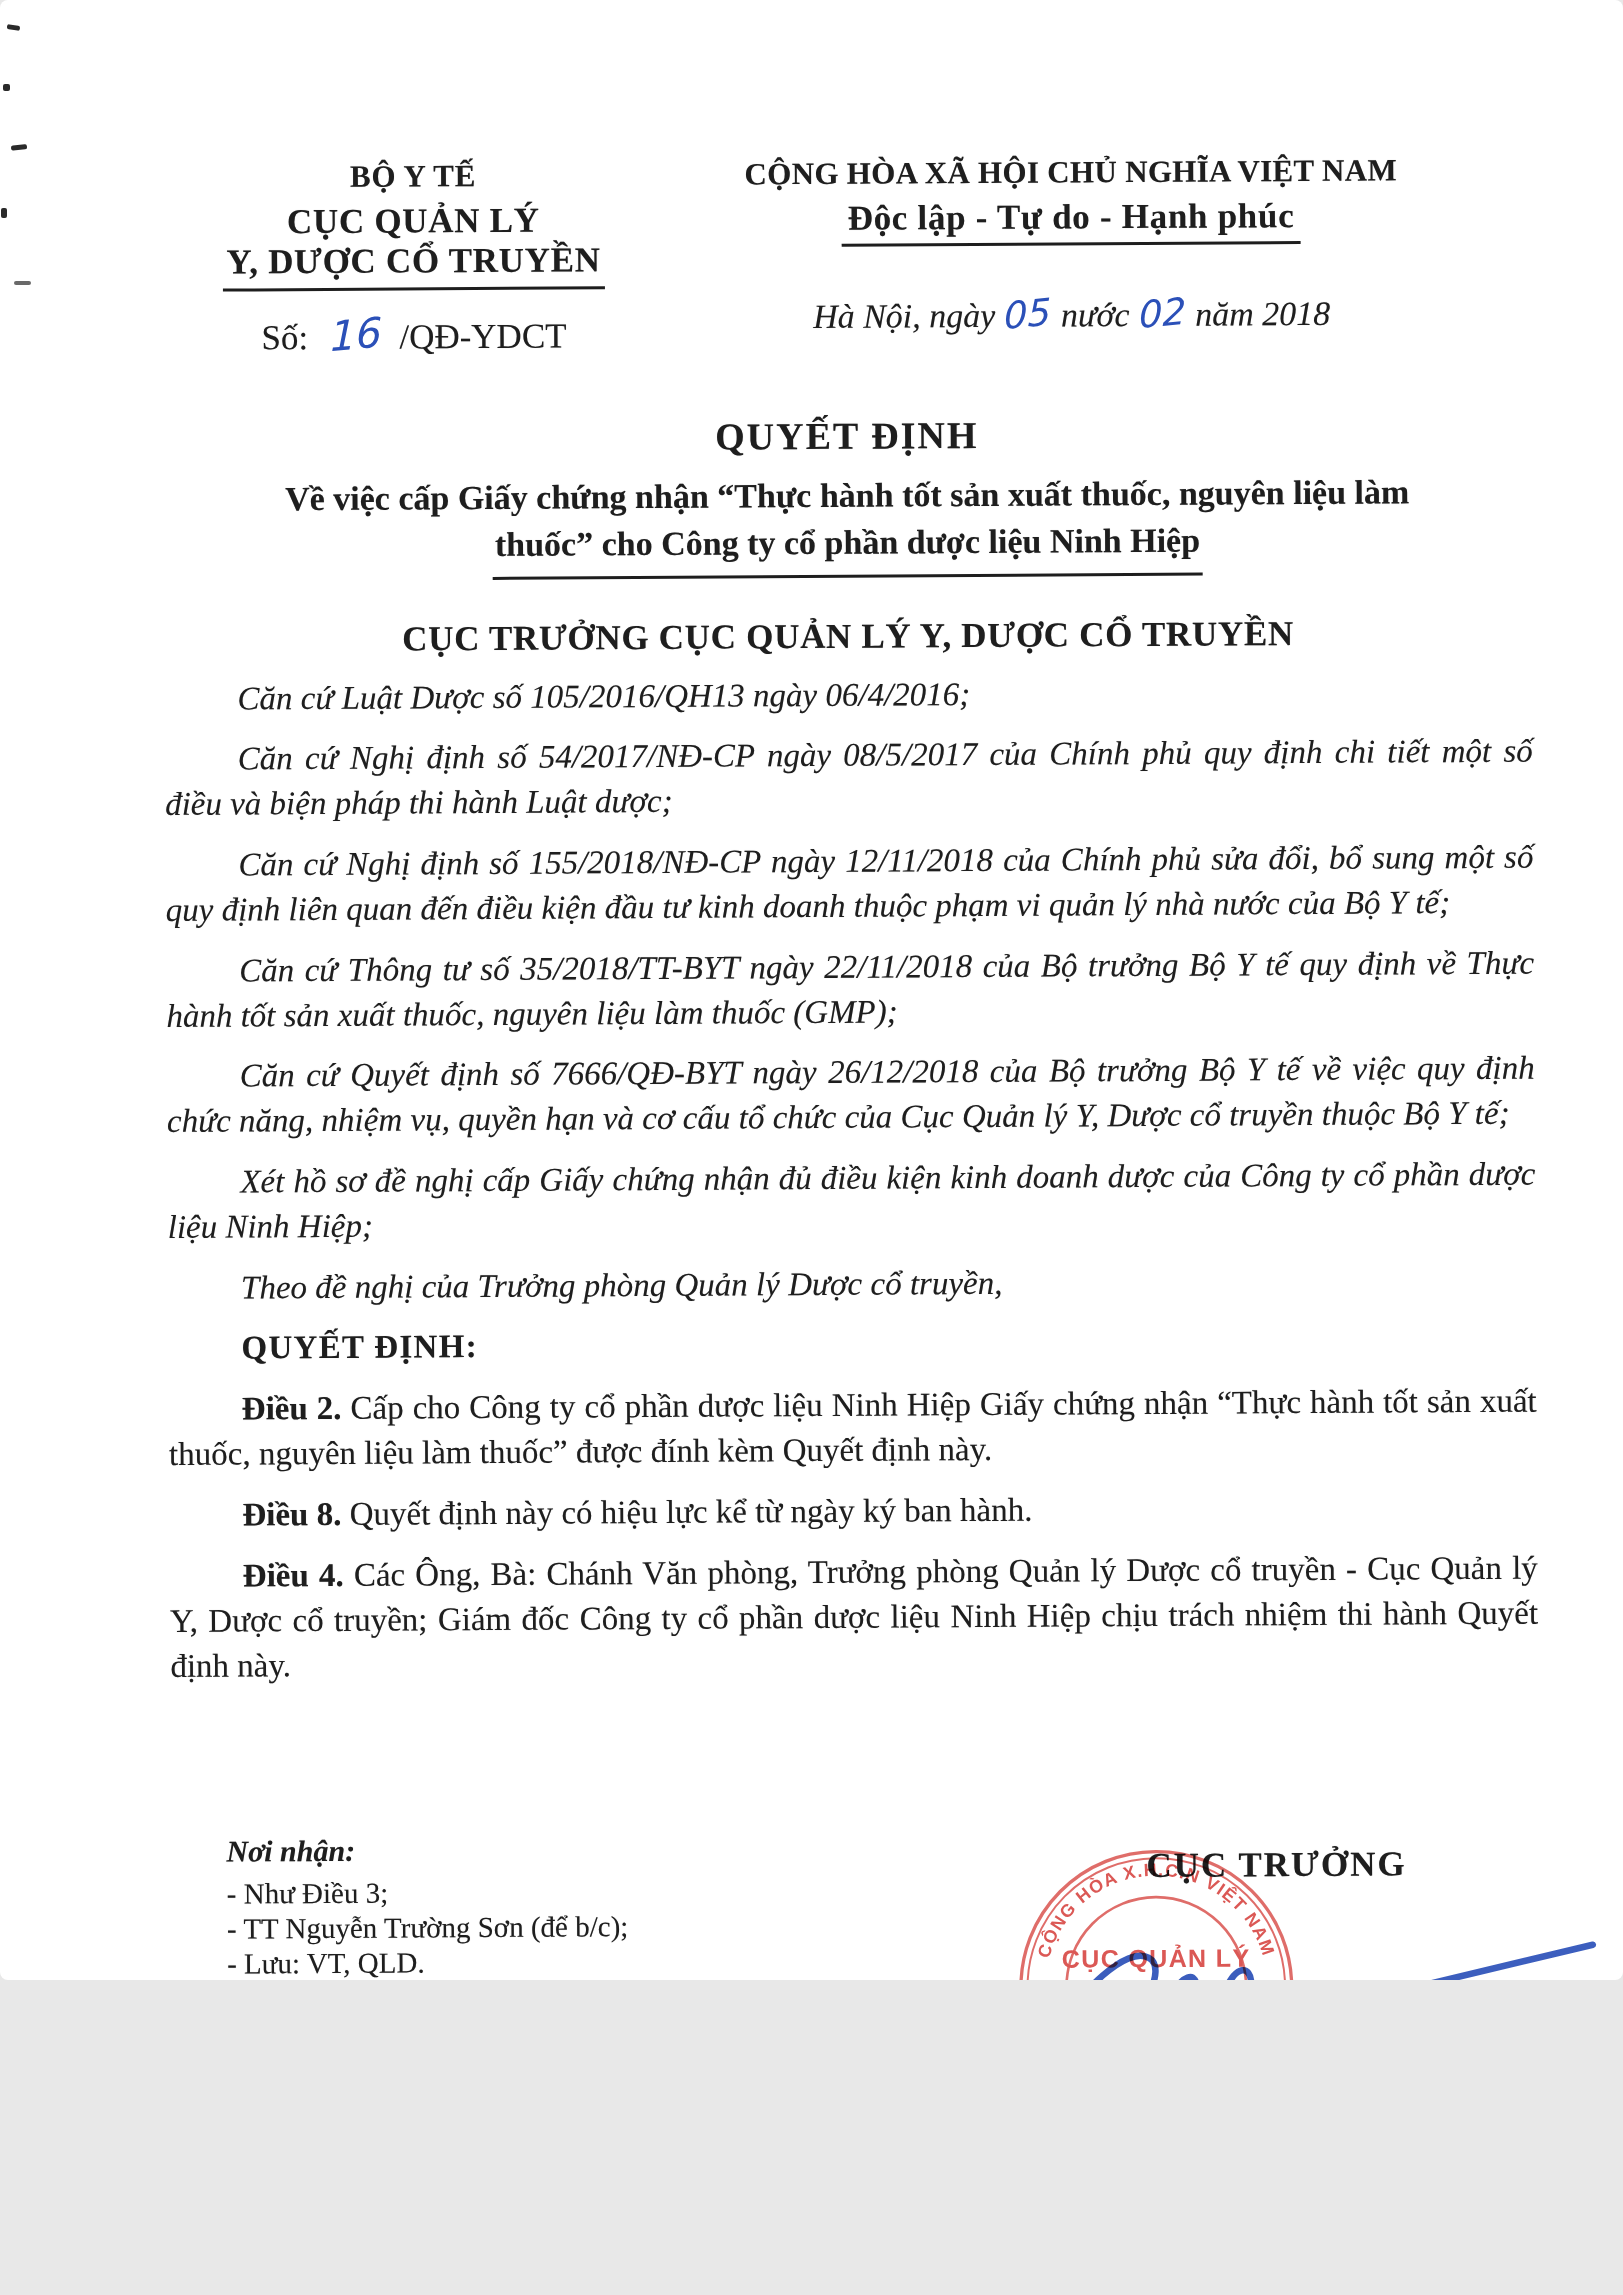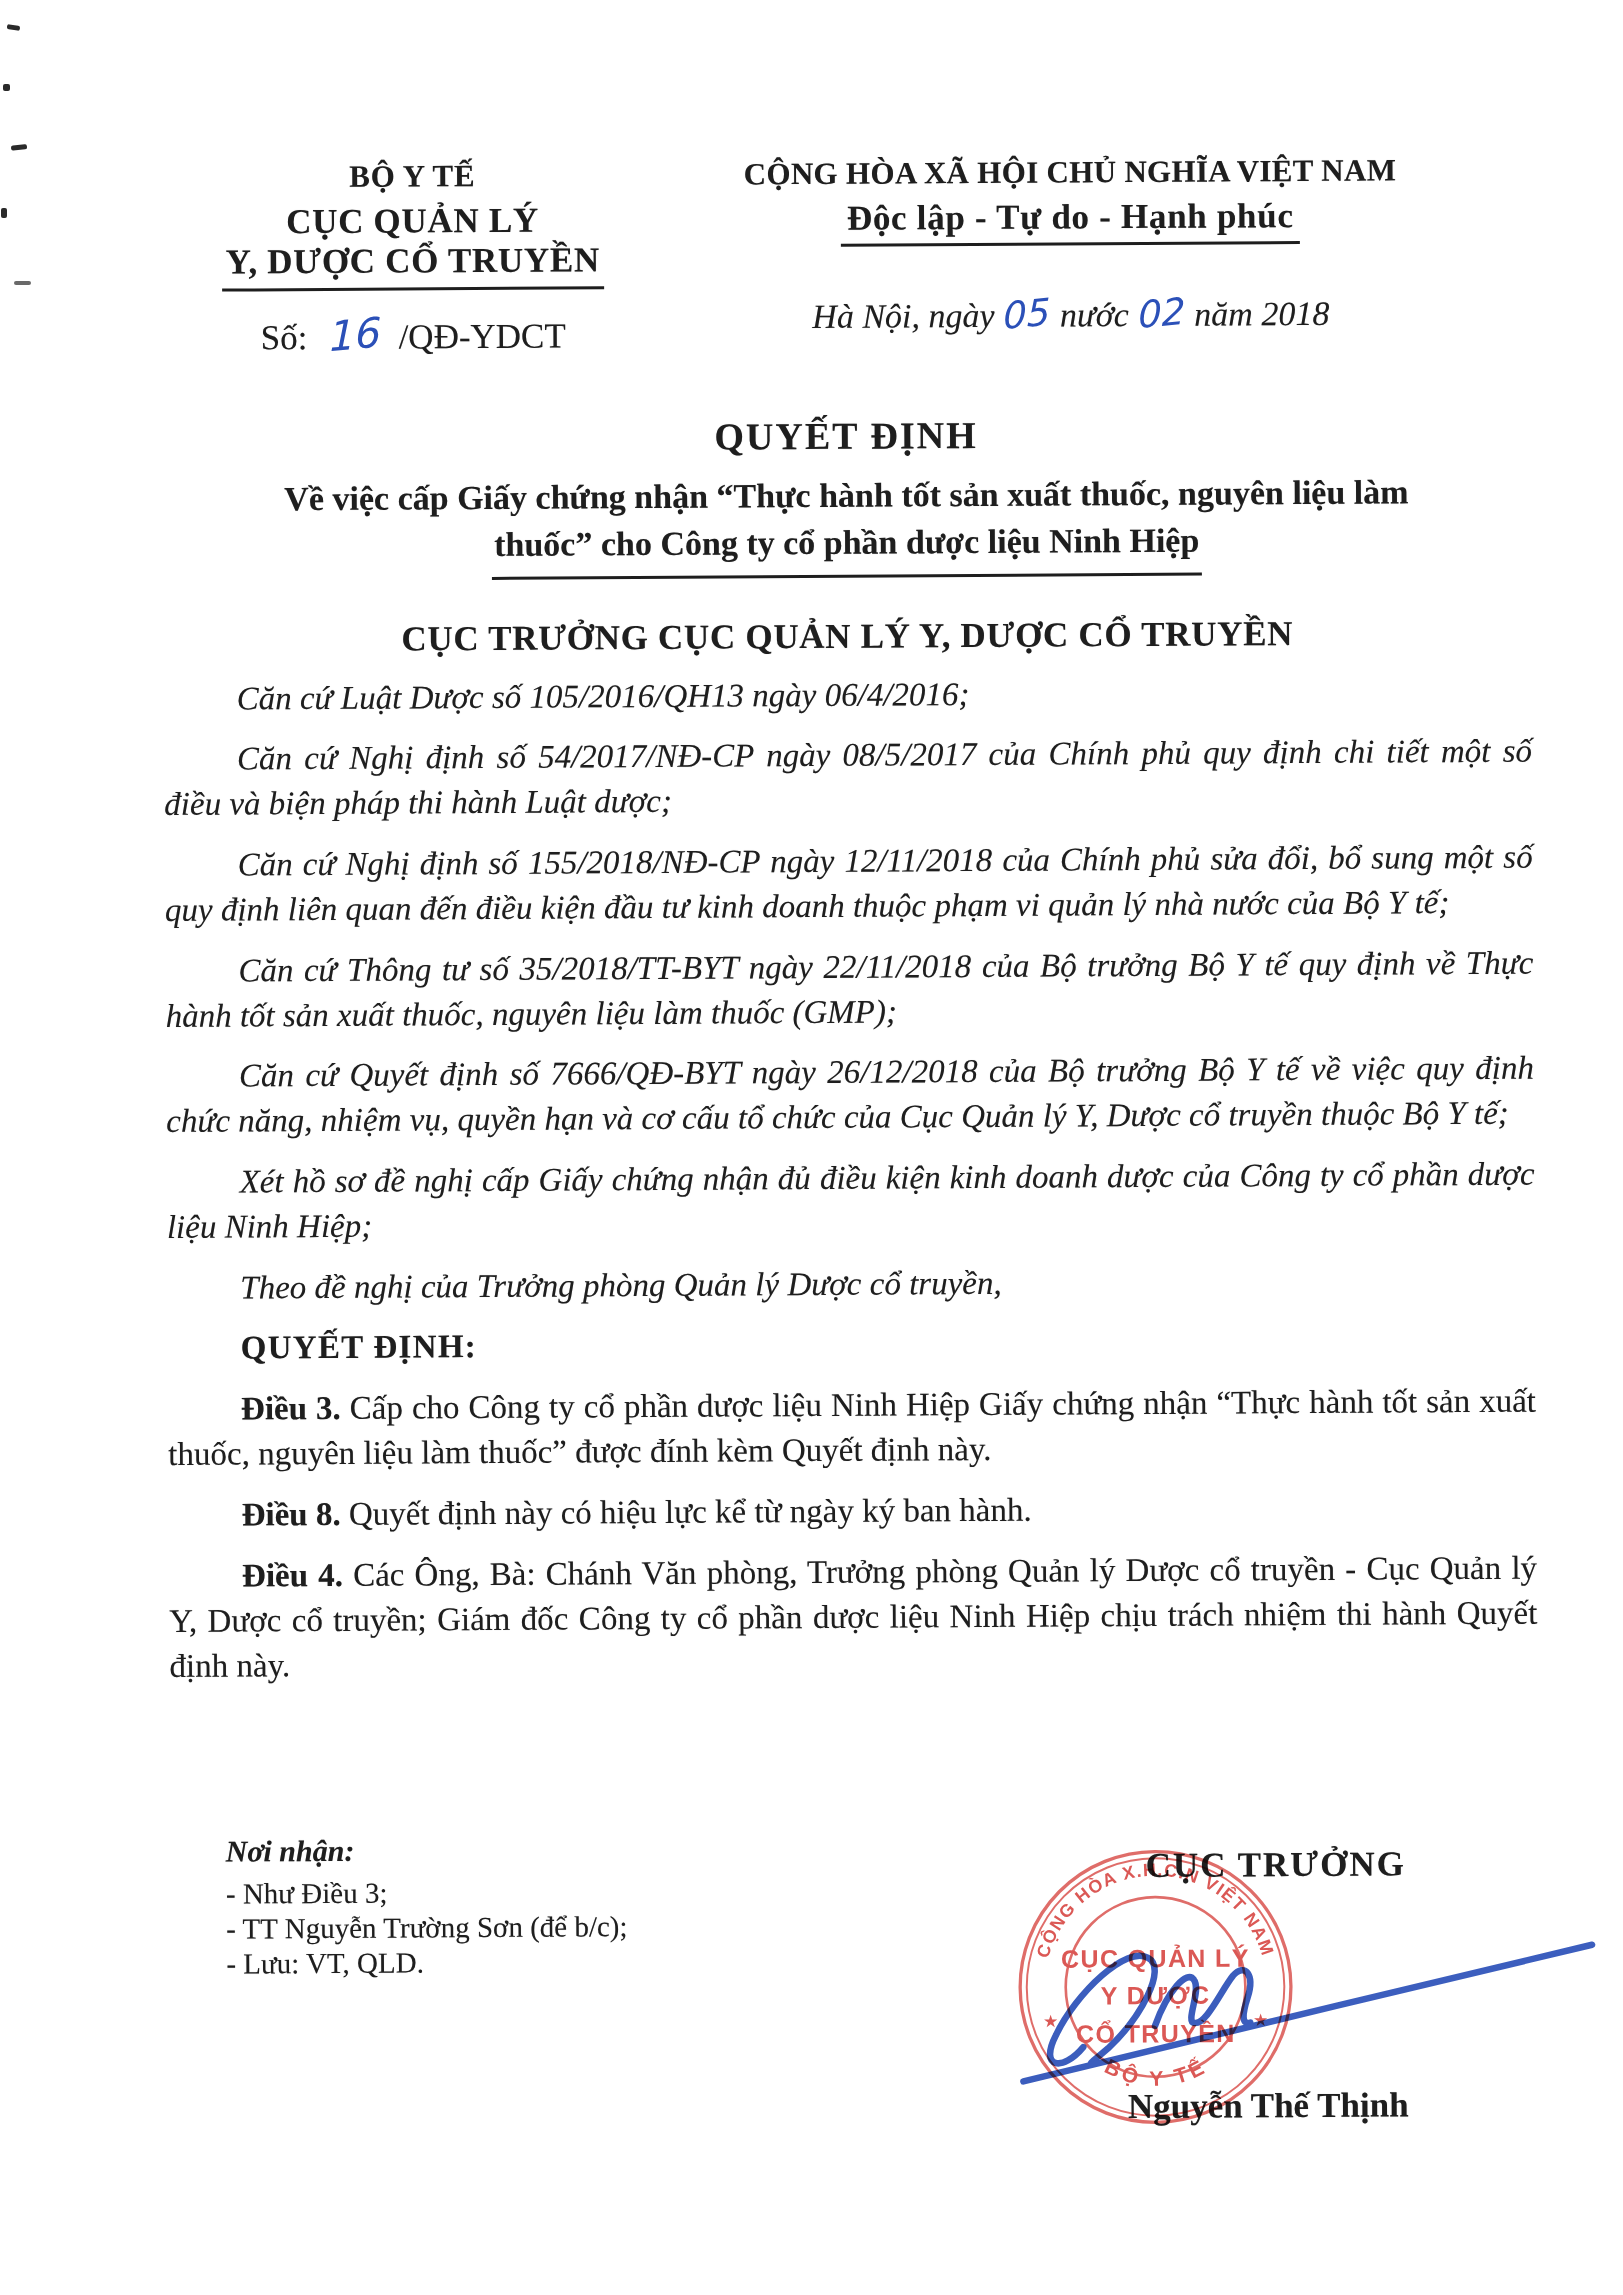--- a/index.html
+++ b/index.html
@@ -1,17 +1,17 @@
 <!DOCTYPE html>
 <html style="font-size:10.5px"><head>
 <meta charset="utf-8">
 <style>
   html,body{margin:0;padding:0;background:#e8e8e8;}
-  .page{position:relative;width:1623px;height:2295px;background:#ffffff;overflow:hidden;
-        font-family:"Liberation Serif","DejaVu Serif",serif;color:#1e1e1e;}
+  .page{position:relative;width:1623px;height:1980px;background:#ffffff;overflow:hidden;
+        font-family:"Liberation Serif","DejaVu Serif",serif;color:#1e1e1e;border-radius:8px;}
   .sheet{position:absolute;inset:0;transform:rotate(-0.35deg);transform-origin:50% 40%;}
   .txt{text-shadow:0 0 0.7px rgba(20,20,20,.38);}
   .content{position:absolute;left:165px;top:156px;width:1368px;}
   .hdr{display:flex;align-items:flex-start;}
   .org{width:484px;text-align:center;padding-left:19.6px;box-sizing:border-box;}
   .org .l1{font-size:31px;font-weight:bold;letter-spacing:0.7px;}
   .org .l2{font-size:35px;font-weight:bold;margin-top:6.5px;letter-spacing:0.7px;}
   .org .l3{display:inline-block;font-size:35px;font-weight:bold;letter-spacing:0.7px;
            border-bottom:3.3px solid #1e1e1e;padding:0 3.9px 6.5px;}
   .numline{margin-top:19.6px;font-size:35px;}
@@ -92,21 +92,21 @@
         <p class="recital">Căn cứ Luật Dược số 105/2016/QH13 ngày 06/4/2016;</p>
         <p class="recital">Căn cứ Nghị định số 54/2017/NĐ-CP ngày 08/5/2017 của Chính phủ quy định chi tiết một số điều và biện pháp thi hành Luật dược;</p>
         <p class="recital">Căn cứ Nghị định số 155/2018/NĐ-CP ngày 12/11/2018 của Chính phủ sửa đổi, bổ sung một số quy định liên quan đến điều kiện đầu tư kinh doanh thuộc phạm vi quản lý nhà nước của Bộ Y tế;</p>
         <p class="recital">Căn cứ Thông tư số 35/2018/TT-BYT ngày 22/11/2018 của Bộ trưởng Bộ Y tế quy định về Thực hành tốt sản xuất thuốc, nguyên liệu làm thuốc (GMP);</p>
         <p class="recital">Căn cứ Quyết định số 7666/QĐ-BYT ngày 26/12/2018 của Bộ trưởng Bộ Y tế về việc quy định chức năng, nhiệm vụ, quyền hạn và cơ cấu tổ chức của Cục Quản lý Y, Dược cổ truyền thuộc Bộ Y tế;</p>
         <p class="recital">Xét hồ sơ đề nghị cấp Giấy chứng nhận đủ điều kiện kinh doanh dược của Công ty cổ phần dược liệu Ninh Hiệp;</p>
         <p class="recital">Theo đề nghị của Trưởng phòng Quản lý Dược cổ truyền,</p>
 
         <p class="order-heading">QUYẾT ĐỊNH:</p>
 
-        <p class="article"><b>Điều 3.</b><span> Cấp cho Công ty cổ phần dược liệu Ninh Hiệp Giấy chứng nhận “Thực hành tốt sản xuất thuốc, nguyên liệu làm thuốc” được đính kèm Quyết định này.</span></p>
+        <p class="article"><b>Điều 2.</b><span> Cấp cho Công ty cổ phần dược liệu Ninh Hiệp Giấy chứng nhận “Thực hành tốt sản xuất thuốc, nguyên liệu làm thuốc” được đính kèm Quyết định này.</span></p>
         <p class="article"><b>Điều 8.</b><span> Quyết định này có hiệu lực kể từ ngày ký ban hành.</span></p>
         <p class="article"><b>Điều 4.</b><span> Các Ông, Bà: Chánh Văn phòng, Trưởng phòng Quản lý Dược cổ truyền - Cục Quản lý Y, Dược cổ truyền; Giám đốc Công ty cổ phần dược liệu Ninh Hiệp chịu trách nhiệm thi hành Quyết định này.</span></p>
       </div>
     </div>
 
     <div class="footer">
 
       <div class="recipients txt">
         <div class="lbl">Nơi nhận:</div>
         <div>- Như Điều 3;</div>

